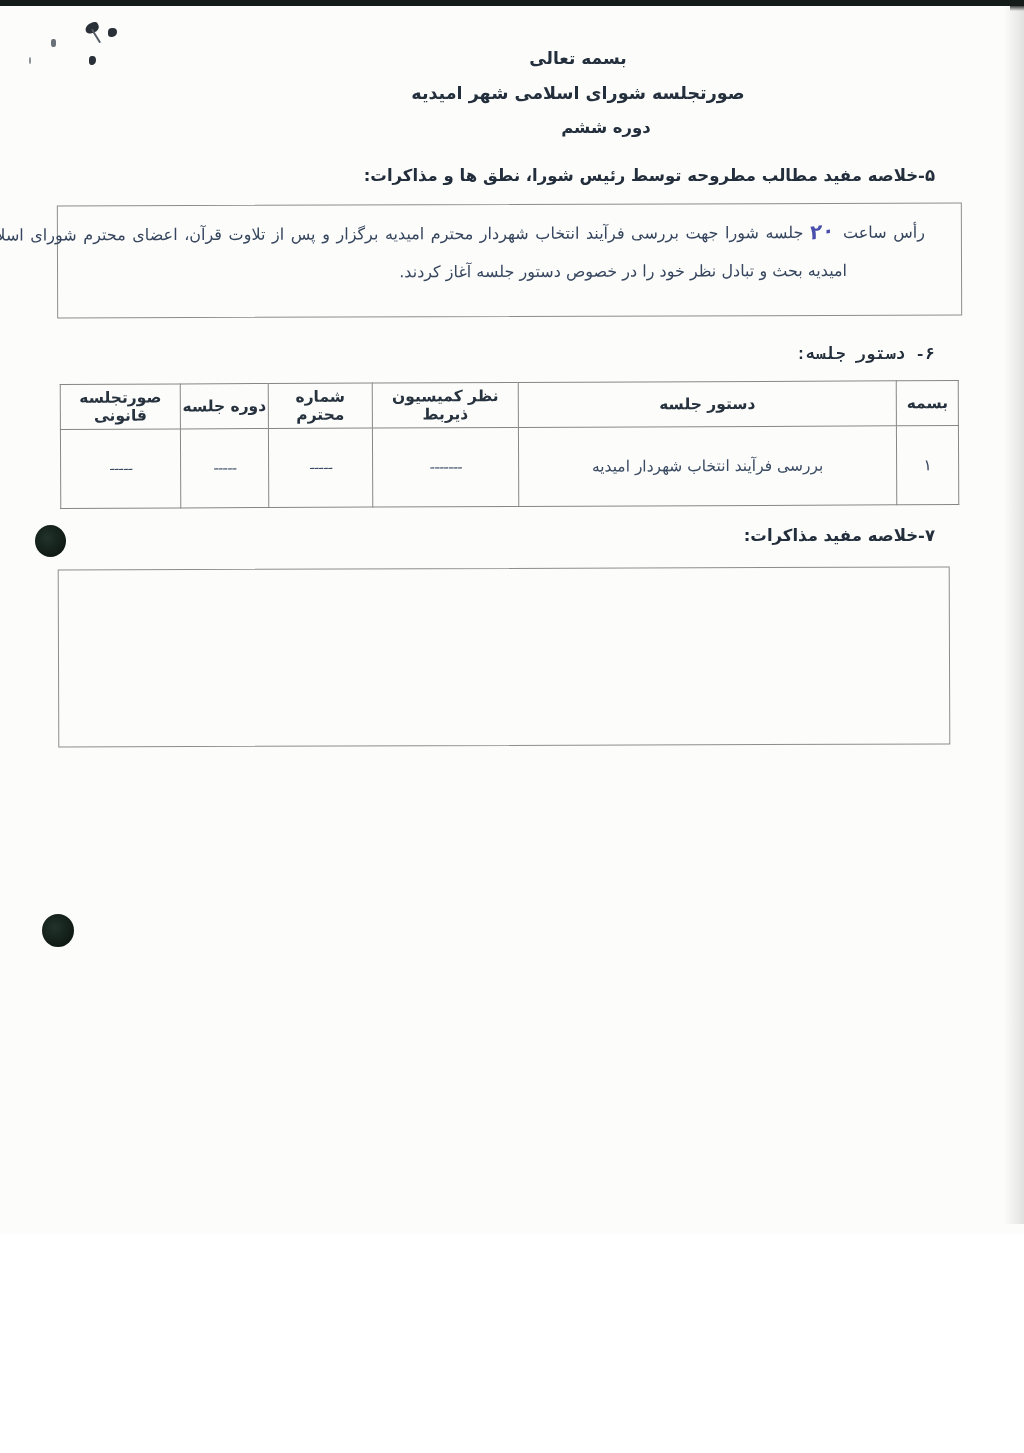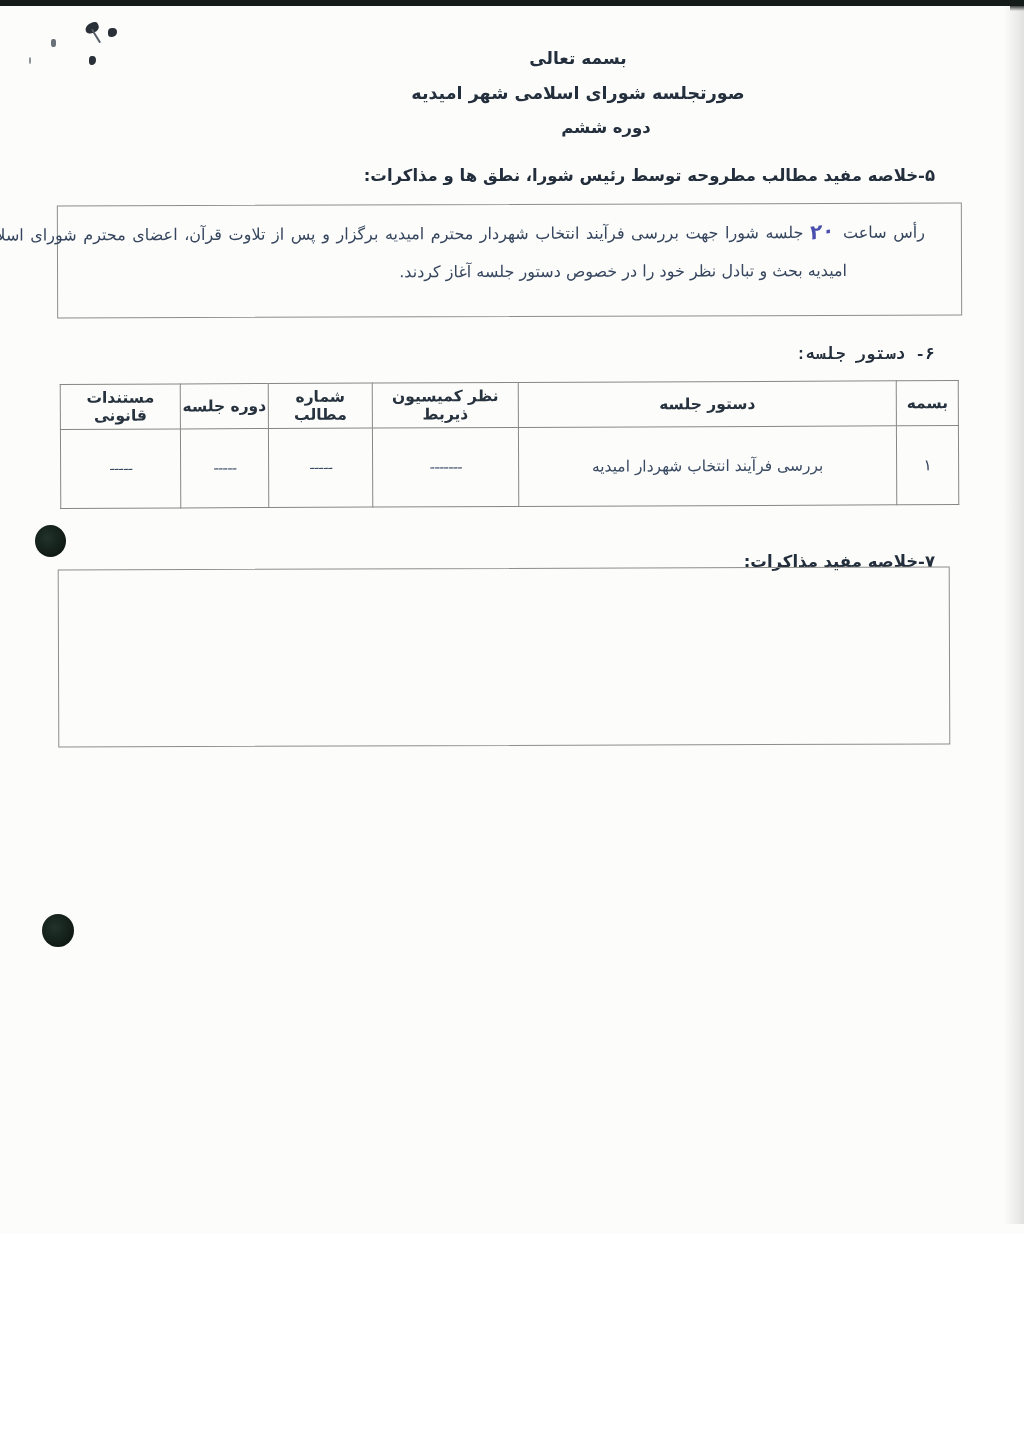--- a/index.html
+++ b/index.html
@@ -65,21 +65,21 @@
 
   
   .section-heading {
     position: absolute; right: 89px;
     direction: rtl; text-align: left;
     font-weight: bold; font-size: 16.5px; color: #232e3c;
     white-space: nowrap;
   }
   .sec5 { top: 166px; }
   .sec6 { top: 344px; font-family: Liberation Mono, monospace; }
-  .sec7 { top: 552px; }
+  .sec7 { top: 526px; }
 
   
   .summary-box {
     position: absolute; left: 57px; top: 204px; width: 905px; height: 113px;
     border: 1px solid #8d8d8b;
     transform: rotate(-0.18deg);
     direction: rtl;
     padding: 16px 36px 0 20px;
     color: #36465f;
     font-size: 16px;
@@ -180,23 +180,23 @@
         <col class="col-commission">
         <col class="col-sessionno">
         <col class="col-sessiondate">
         <col class="col-legal">
       </colgroup>
       <thead>
         <tr>
           <th>بسمه</th>
           <th>دستور جلسه</th>
           <th>نظر کمیسیون ذیربط</th>
-          <th>شماره مطالب</th>
+          <th>شماره محترم</th>
           <th>دوره جلسه</th>
-          <th>مستندات قانونی</th>
+          <th>صورتجلسه قانونی</th>
         </tr>
       </thead>
       <tbody>
         <tr>
           <td>۱</td>
           <td>بررسی فرآیند انتخاب شهردار امیدیه</td>
           <td class="dashes">-------</td>
           <td class="dashes">-----</td>
           <td class="dashes">-----</td>
           <td class="dashes">-----</td>

